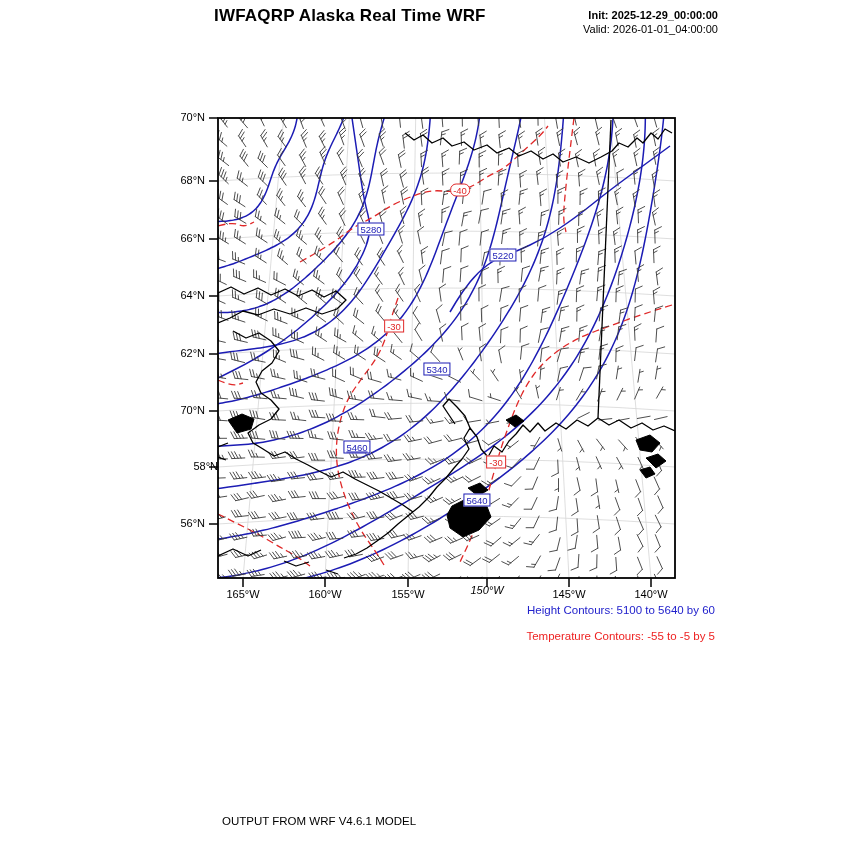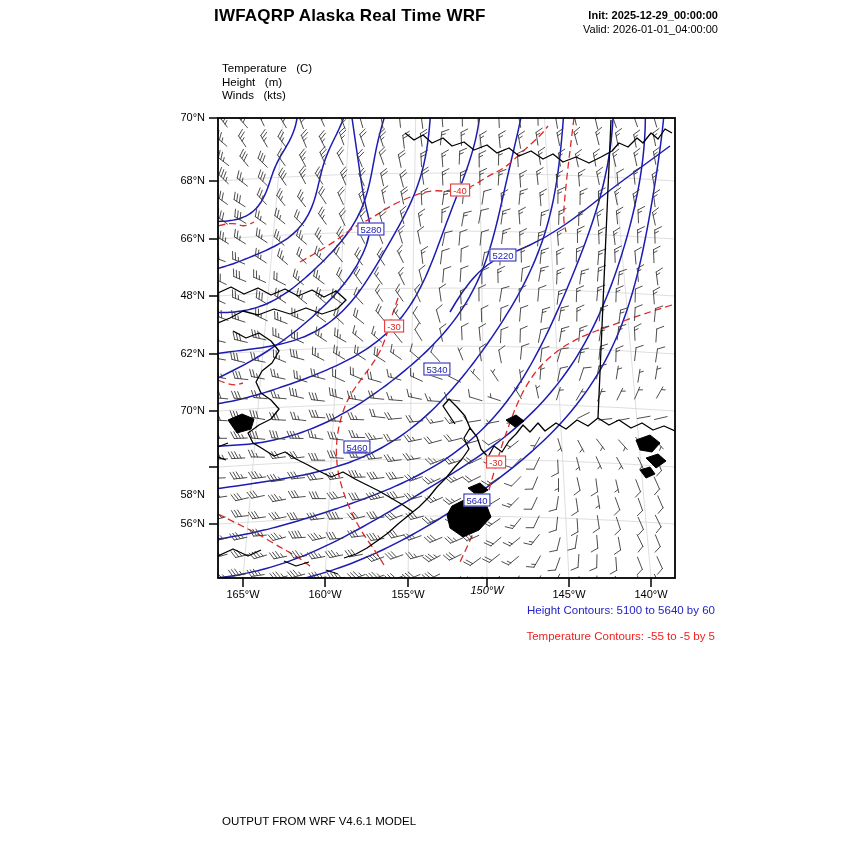--- a/index.html
+++ b/index.html
@@ -22,23 +22,20 @@
   #footer2{left:222px;top:828px;font-size:11.5px;}
 </style>
 </head>
 <body>
 
 <div id="page">
   <div class="abs" id="title">IWFAQRP Alaska Real Time WRF</div>
   <div class="abs" id="init-line">Init: 2025-12-29_00:00:00</div>
   <div class="abs" id="valid-line">Valid: 2026-01-01_04:00:00</div>
 
-  <div class="abs" id="legend"><span>Temperature   (C)</span>
-<span>Height   (m)</span>
-<span>Winds   (kts)</span></div>
 
   <div class="abs" id="map-wrap">
     <svg id="map-svg" width="850" height="850">
         <defs>
           <clipPath id="mapclip">
             <rect x="218" y="118" width="457" height="460"></rect>
           </clipPath>
         </defs>
         <g clip-path="url(#mapclip)">
           <g stroke="#d6d6d6" stroke-width="0.8" fill="none">
@@ -670,39 +667,39 @@
           <line x1="408" y1="578" x2="408" y2="587"></line>
           <line x1="487" y1="578" x2="487" y2="587"></line>
           <line x1="569" y1="578" x2="569" y2="587"></line>
           <line x1="651" y1="578" x2="651" y2="587"></line>
         </g>
       </svg>
     <div id="axis-labels">
         <div class="lat-label" style="left: 155px; top: 111px;">70°N</div>
         <div class="lat-label" style="left: 155px; top: 174px;">68°N</div>
         <div class="lat-label" style="left: 155px; top: 232px;">66°N</div>
-        <div class="lat-label" style="left: 155px; top: 289px;">48°N</div>
+        <div class="lat-label" style="left: 155px; top: 289px;">64°N</div>
         <div class="lat-label" style="left: 155px; top: 347px;">62°N</div>
         <div class="lat-label" style="left: 155px; top: 404px;">70°N</div>
-        <div class="lat-label" style="left: 155px; top: 460px; margin-top: 28px;">58°N</div>
+        <div class="lat-label" style="left: 168px; top: 460px;">58°N</div>
         <div class="lat-label" style="left: 155px; top: 517px;">56°N</div>
         <div class="lon-label" style="left: 213px; top: 588px;">165°W</div>
         <div class="lon-label" style="left: 295px; top: 588px;">160°W</div>
         <div class="lon-label" style="left: 378px; top: 588px;">155°W</div>
         <div class="lon-label" style="left: 457px; top: 584px; font-style: italic;">150°W</div>
         <div class="lon-label" style="left: 539px; top: 588px;">145°W</div>
         <div class="lon-label" style="left: 621px; top: 588px;">140°W</div>
       </div>
     <div id="contour-labels">
         <div class="cl" style="left: 371px; top: 229px; color: rgb(28, 28, 180); border-color: rgb(28, 28, 180);">5280</div>
         <div class="cl" style="left: 503px; top: 255px; color: rgb(28, 28, 180); border-color: rgb(28, 28, 180);">5220</div>
         <div class="cl" style="left: 393px; top: 369px; color: rgb(28, 28, 180); border-color: rgb(28, 28, 180); margin-left: 44px;">5340</div>
         <div class="cl" style="left: 357px; top: 447px; color: rgb(28, 28, 180); border-color: rgb(28, 28, 180); text-decoration: underline;">5460</div>
         <div class="cl" style="left: 477px; top: 500px; color: rgb(28, 28, 180); border-color: rgb(28, 28, 180);">5640</div>
-        <div class="cl" style="left: 460px; top: 190px; color: rgb(224, 40, 40); border-color: rgb(224, 40, 40);">-40</div>
+        <div class="cl" style="left: 460px; top: 190px; color: rgb(224, 40, 40); border-color: rgb(224, 40, 40); border-radius: 6px;">-40</div>
         <div class="cl" style="left: 394px; top: 326px; color: rgb(224, 40, 40); border-color: rgb(224, 40, 40);">-30</div>
         <div class="cl" style="left: 496px; top: 462px; color: rgb(224, 40, 40); border-color: rgb(224, 40, 40);">-30</div>
       </div>
   </div>
 
   <div class="abs" id="caption-height" style="color: rgb(34, 34, 204);">Height Contours: 5100 to 5640 by 60</div>
   <div class="abs" id="caption-temp" style="color: rgb(238, 34, 34);">Temperature Contours: -55 to -5 by 5</div>
 
   <div class="abs" id="footer1">OUTPUT FROM WRF V4.6.1 MODEL</div>
 </div>

